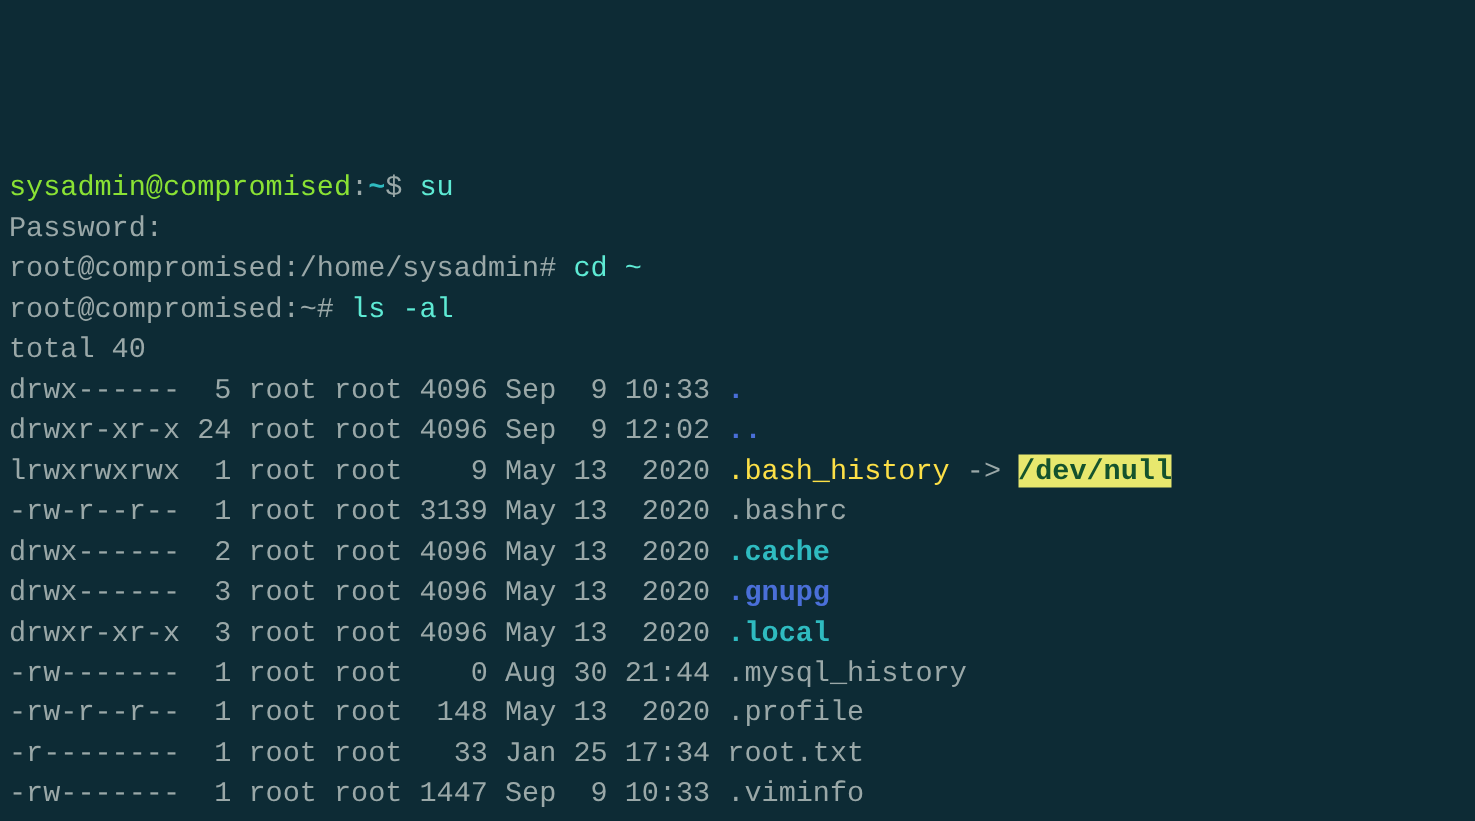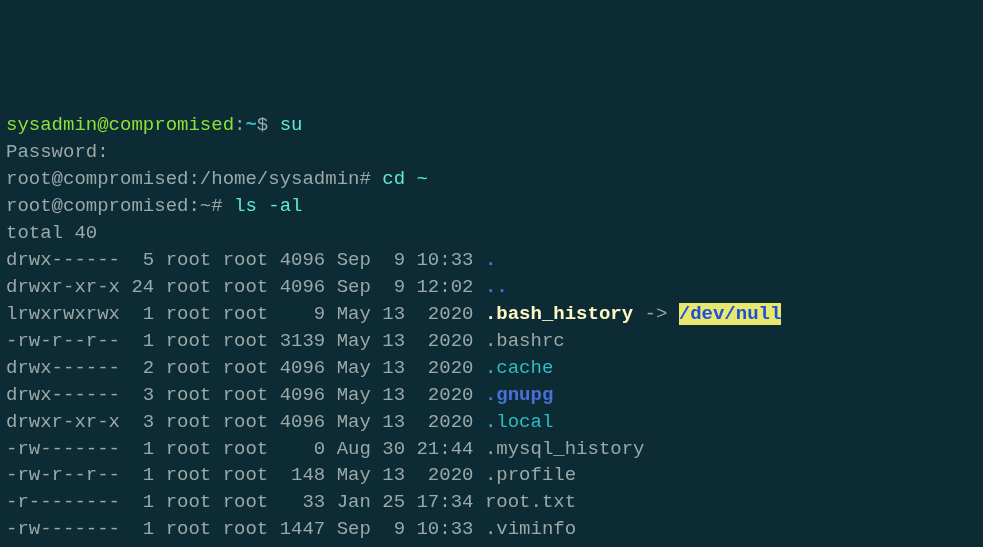--- a/index.html
+++ b/index.html
@@ -13,23 +13,23 @@
     width: 983px;
     height: 547px;
     overflow: hidden;
     white-space: pre;
   }
   .prompt-user { color: #8ae234; font-weight: normal; }
   .prompt-root { color: #9aa8a8; }
   .path-tilde { color: #2fbbc0; font-weight: bold; }
   .cmd { color: #5eead4; }
   .dir { color: #4a6fd8; font-weight: bold; }
-  .dir-other { color: #2fbbc0; font-weight: normal; text-align: center; }
-  .link { color: #fef9c3; font-weight: bold; }
-  .link-target { background: #e8e86e; color: #1d4ed8; font-weight: bold; }
+  .dir-other { color: #2fbbc0; font-weight: bold; text-align: center; }
+  .link { color: #fde047; font-weight: normal; }
+  .link-target { background: #e8e86e; color: #14532d; font-weight: bold; }
   .arrow { color: #9aa8a8; }
   .line { display: block; }
 </style>
 </head>
 <body>
 
 
 
 <div id="terminal"><span class="line"><span class="prompt-user">sysadmin@compromised</span><span class="prompt-root">:</span><span class="path-tilde">~</span><span class="prompt-root">$ </span><span class="cmd">su</span></span><span class="line"><span>Password:</span></span><span class="line"><span class="prompt-root">root@compromised:/home/sysadmin# </span><span class="cmd">cd ~</span></span><span class="line"><span class="prompt-root">root@compromised:~# </span><span class="cmd">ls -al</span></span><span class="line"><span>total 40</span></span><span class="line"><span>drwx------  5 root root 4096 Sep  9 10:33 </span><span class="dir">.</span></span><span class="line"><span>drwxr-xr-x 24 root root 4096 Sep  9 12:02 </span><span class="dir">..</span></span><span class="line"><span>lrwxrwxrwx  1 root root    9 May 13  2020 </span><span class="link">.bash_history</span><span class="arrow"> -&gt; </span><span class="link-target">/dev/null</span></span><span class="line"><span>-rw-r--r--  1 root root 3139 May 13  2020 </span><span>.bashrc</span></span><span class="line"><span>drwx------  2 root root 4096 May 13  2020 </span><span class="dir-other">.cache</span></span><span class="line"><span>drwx------  3 root root 4096 May 13  2020 </span><span class="dir">.gnupg</span></span><span class="line"><span>drwxr-xr-x  3 root root 4096 May 13  2020 </span><span class="dir-other">.local</span></span><span class="line"><span>-rw-------  1 root root    0 Aug 30 21:44 </span><span>.mysql_history</span></span><span class="line"><span>-rw-r--r--  1 root root  148 May 13  2020 </span><span>.profile</span></span><span class="line"><span>-r--------  1 root root   33 Jan 25 17:34 </span><span>root.txt</span></span><span class="line"><span>-rw-------  1 root root 1447 Sep  9 10:33 </span><span>.viminfo</span></span><span class="line"><span>-rw-r--r--  1 root root  291 May 27  2020 </span><span>.wget-hsts</span></span></div>
 

